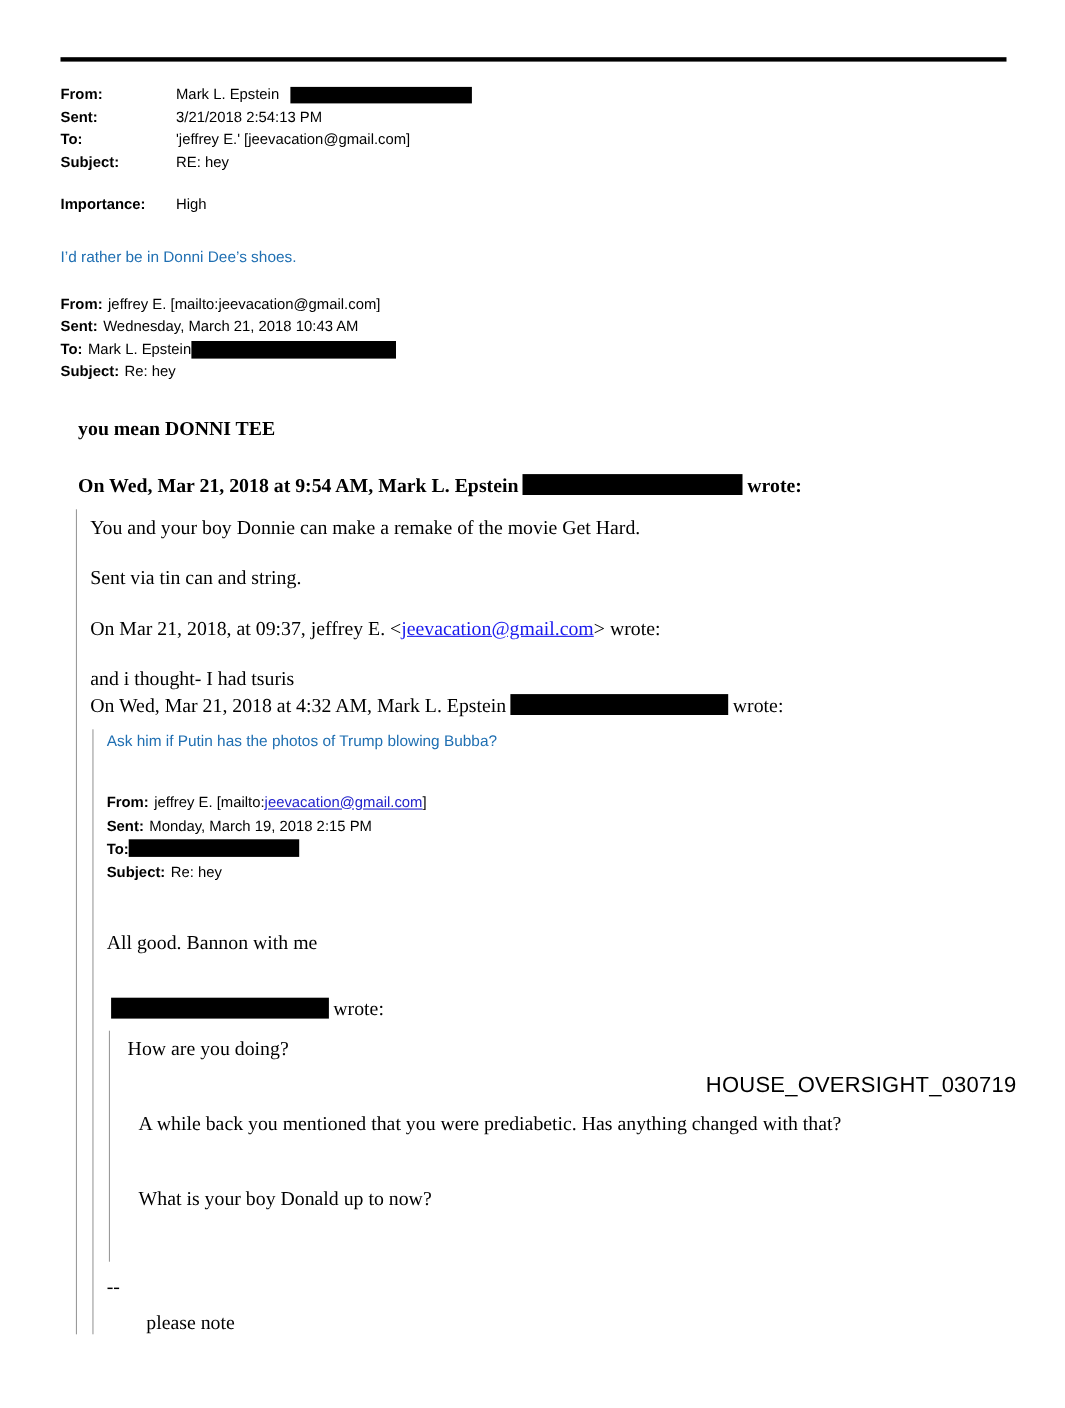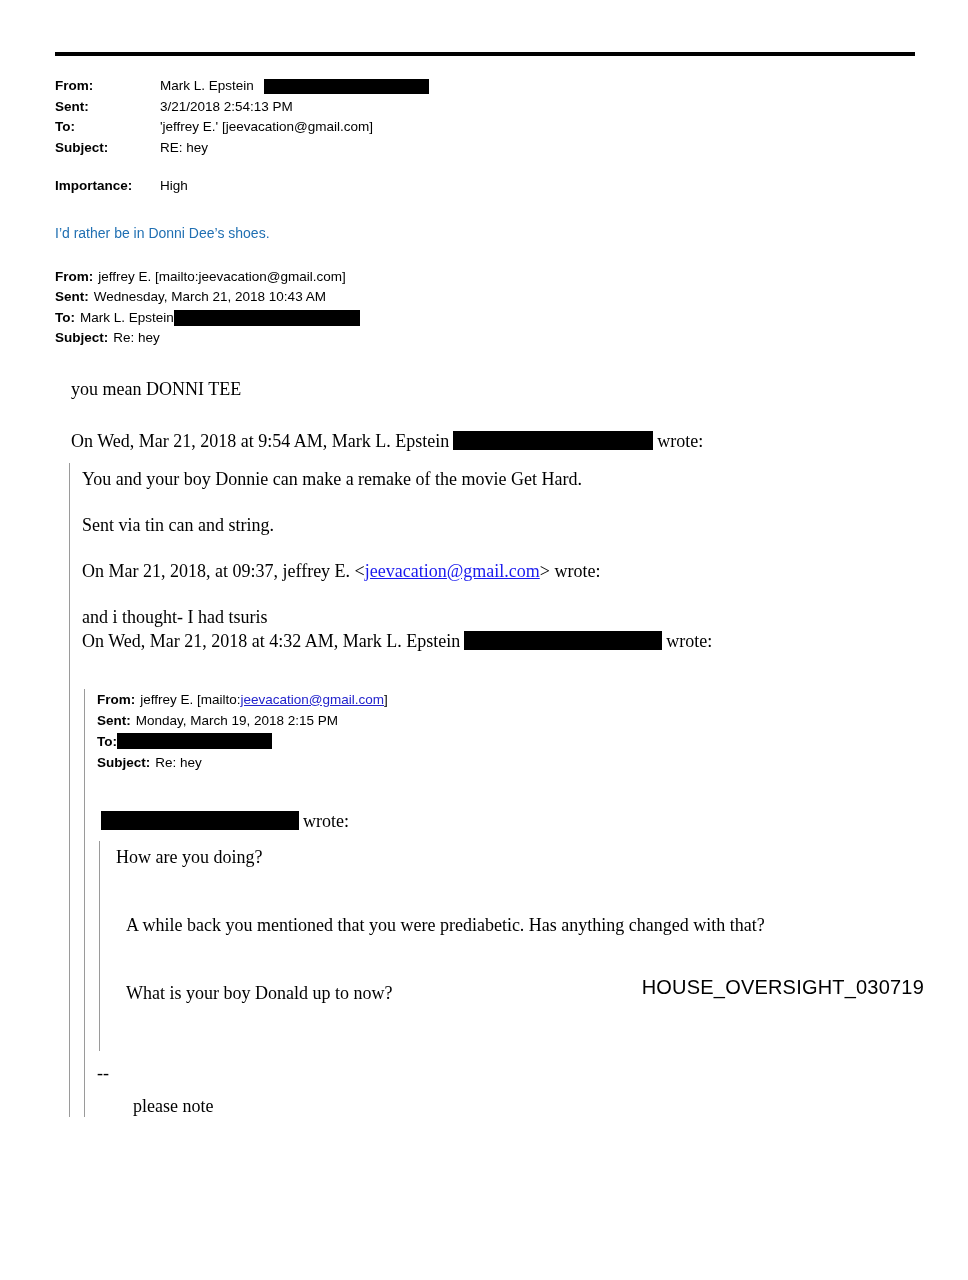--- a/index.html
+++ b/index.html
@@ -85,21 +85,21 @@
   }
   .hdr2 .lbl { font-weight: bold; }
   .hdr2 .row { display: flex; align-items: center; }
 
   
   .serif {
     font-family: "Liberation Serif", serif;
     font-size: 18px;
     line-height: 24px;
   }
-  .p-mt-lg { margin-top: 28px; }
+  .p-mt-lg { margin-top: 28px; font-weight: bold; }
   .p-mt-md { margin-top: 22px; }
 
   .quote-bar {
     border-left: 1.5px solid #9a9a9a;
     padding-left: 12px;
     margin-left: 0px;
   }
   .indent-1 { margin-left: 16px; }
 
   .link {
@@ -219,20 +219,21 @@
 
       <div class="serif p-mt-md">and i thought- I had tsuris</div>
 
       <div class="serif wrote-line" style="">
         <span>On Wed, Mar 21, 2018 at 4:32 AM, Mark L. Epstein</span>
         <span class="redact" style="width:198px;height:19px;margin:0 4px;"></span>
         <span>wrote:</span>
       </div>
 
       <div class="quote-bar" style="margin-top:10px;margin-left:2px;">
+        <div class="blue-sans">Ask him if Putin has the photos of Trump blowing Bubba?</div>
 
         <div class="hdr3" style="margin-top:36px;">
           <div class="row">
             <span class="lbl">From:</span>
             <span style="margin-left:5px;">jeffrey E. [mailto:</span>
             <span class="link-blue">jeevacation@gmail.com</span>
             <span>]</span>
           </div>
           <div class="row">
             <span class="lbl">Sent:</span>
@@ -241,20 +242,21 @@
           <div class="row">
             <span class="lbl">To:</span>
             <span class="redact" style="width:155px;height:16px;"></span>
           </div>
           <div class="row">
             <span class="lbl">Subject:</span>
             <span style="margin-left:5px;">Re: hey</span>
           </div>
         </div>
 
+        <div class="serif" style="margin-top:42px;">All good. Bannon with me</div>
 
         <div class="serif wrote-line" style="margin-top:36px;">
           <span class="redact" style="width:198px;height:19px;margin:0 4px;"></span>
           <span>wrote:</span>
         </div>
 
         <div class="quote-bar" style="margin-top:8px;margin-left:2px;min-height:210px;">
           <div class="serif" style="padding-top:4px;margin-left:4px;">How are you doing?</div>
           <div class="serif" style="margin-top:44px;margin-left:14px;">A while back you mentioned that you were prediabetic.  Has anything changed with that?</div>
           <div class="serif" style="margin-top:44px;margin-left:14px;">What is your boy Donald up to now?</div>

